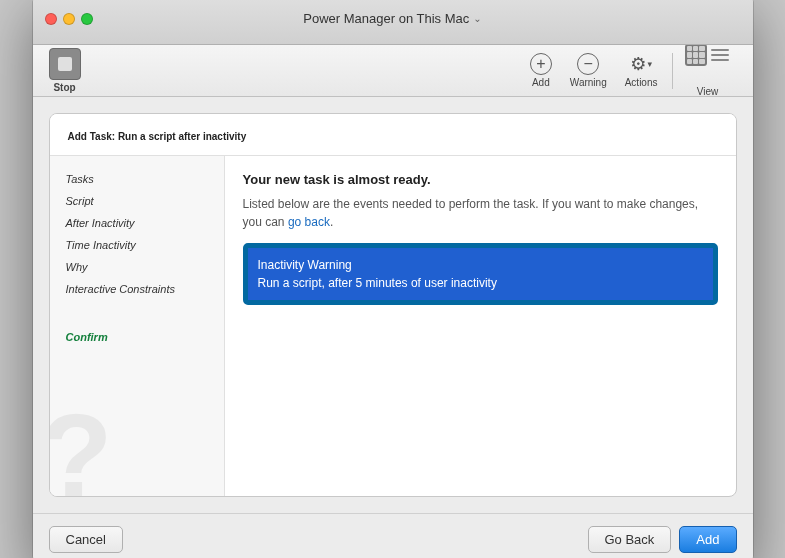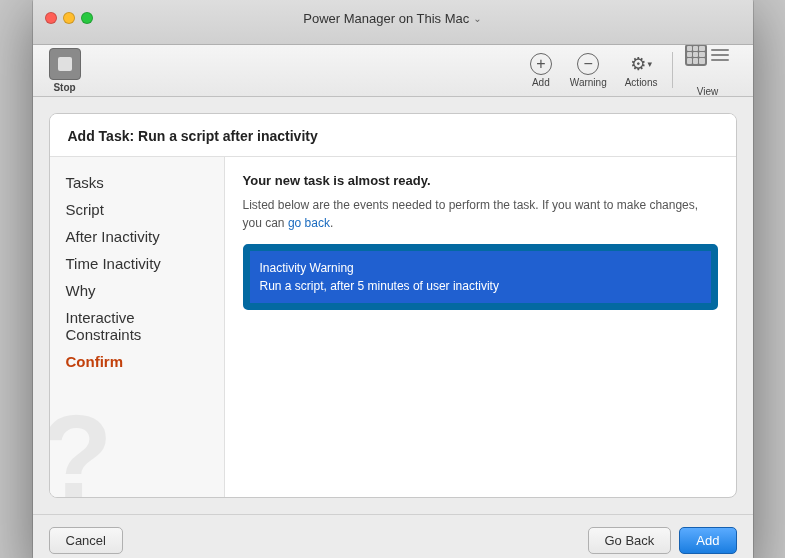--- a/index.html
+++ b/index.html
@@ -220,21 +220,21 @@
       overflow: hidden;
     }
 
     .panel-header {
       padding: 14px 18px 12px;
       border-bottom: 1px solid #e0e0e0;
       background: white;
     }
 
     .panel-title {
-      font-size: 14px;
+      font-size: 10px;
       font-weight: 600;
       color: #222;
     }
 
     .panel-body {
       display: flex;
       min-height: 340px;
     }
 
     
@@ -255,29 +255,31 @@
       font-size: 120px;
       color: rgba(0,0,0,0.06);
       font-weight: 900;
       line-height: 1;
       pointer-events: none;
       user-select: none;
     }
 
     .nav-item {
       padding: 5px 16px;
-      font-size: 15px;
+      font-size: 11px;
       color: #333;
       cursor: pointer;
       border-radius: 0;
+      font-style: italic;
     }
 
     .nav-item.active {
       font-weight: 700;
-      color: #c2410c;
+      color: #15803d;
+      margin-top: 26px;
     }
 
     
     .main-content {
       flex: 1;
       padding: 16px 18px;
     }
 
     .main-heading {
       font-size: 13px;
@@ -293,21 +295,21 @@
       margin-bottom: 12px;
     }
 
     .go-back-link {
       color: #1a6bbf;
       text-decoration: none;
       cursor: pointer;
     }
 
     .events-list {
-      border: 7px solid #0369a1;
+      border: 5px solid #0369a1;
       border-radius: 5px;
       overflow: hidden;
       background: white;
     }
 
     .event-item {
       padding: 8px 10px;
       font-size: 12px;
       line-height: 1.5;
       color: #333;

